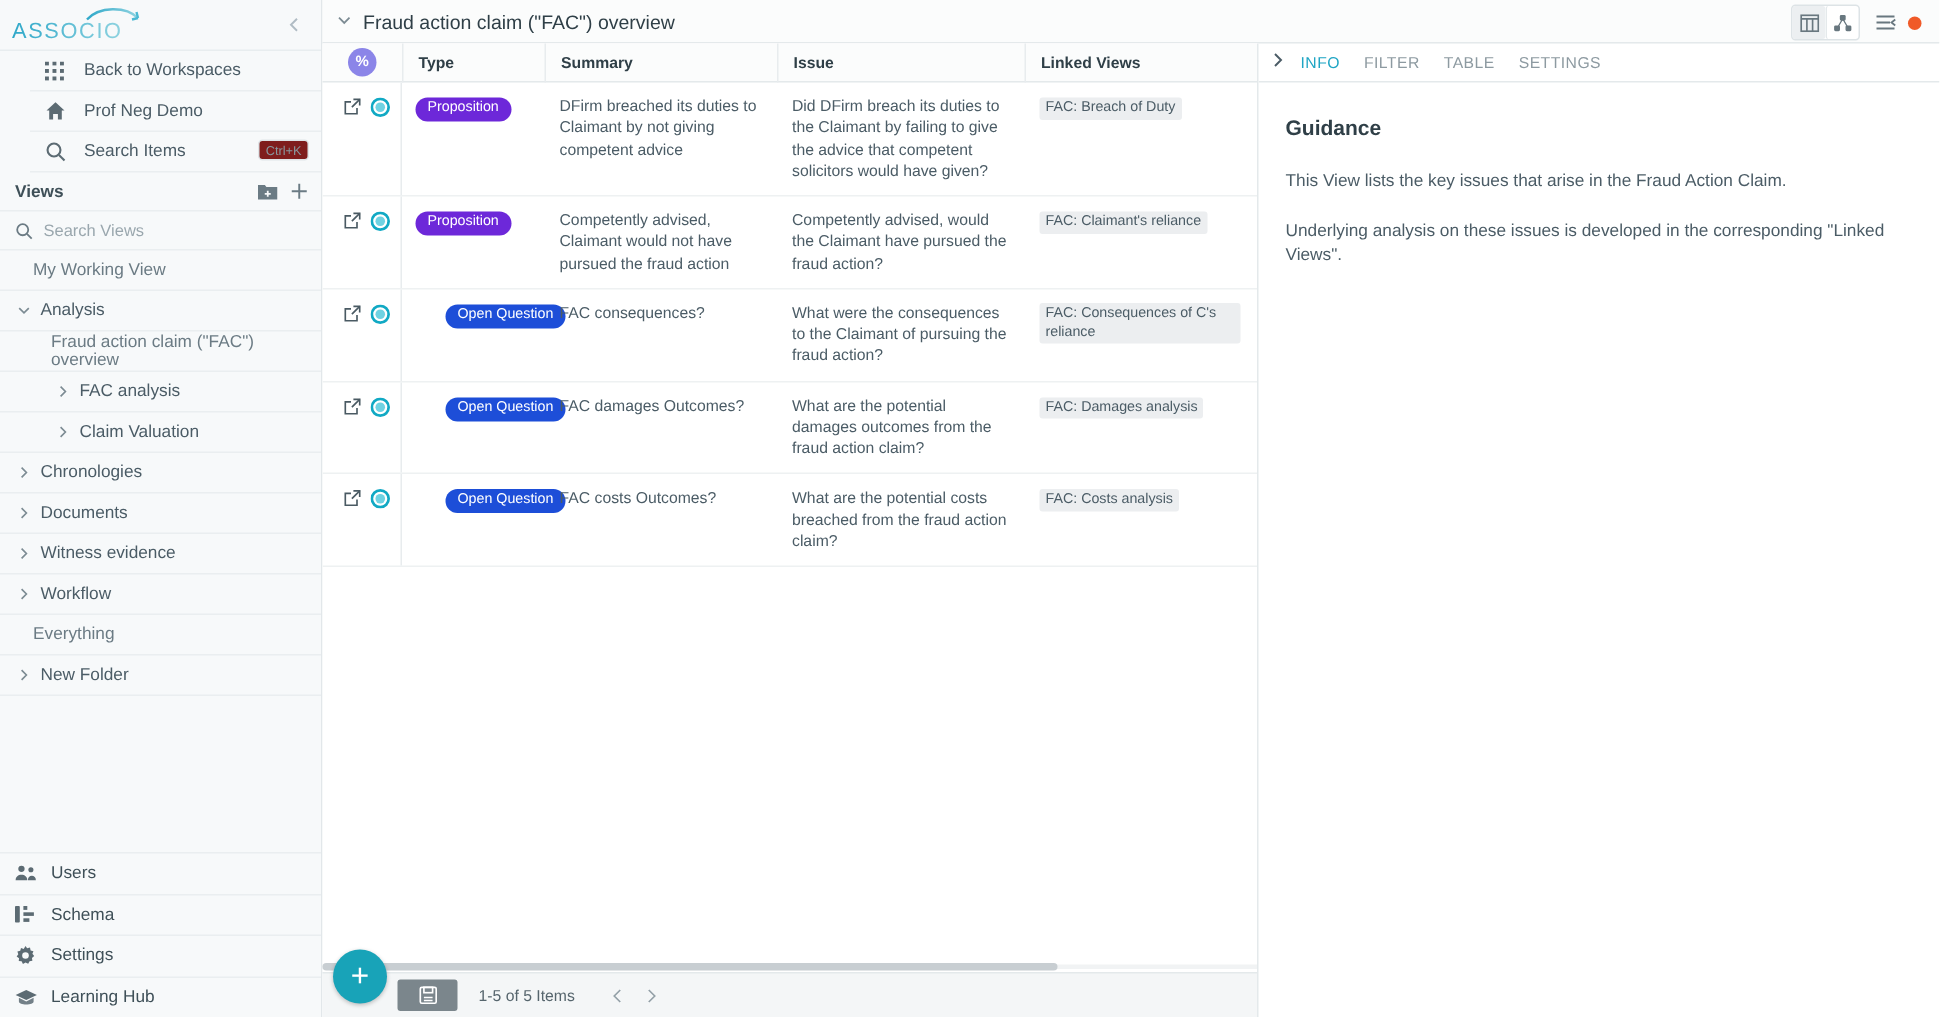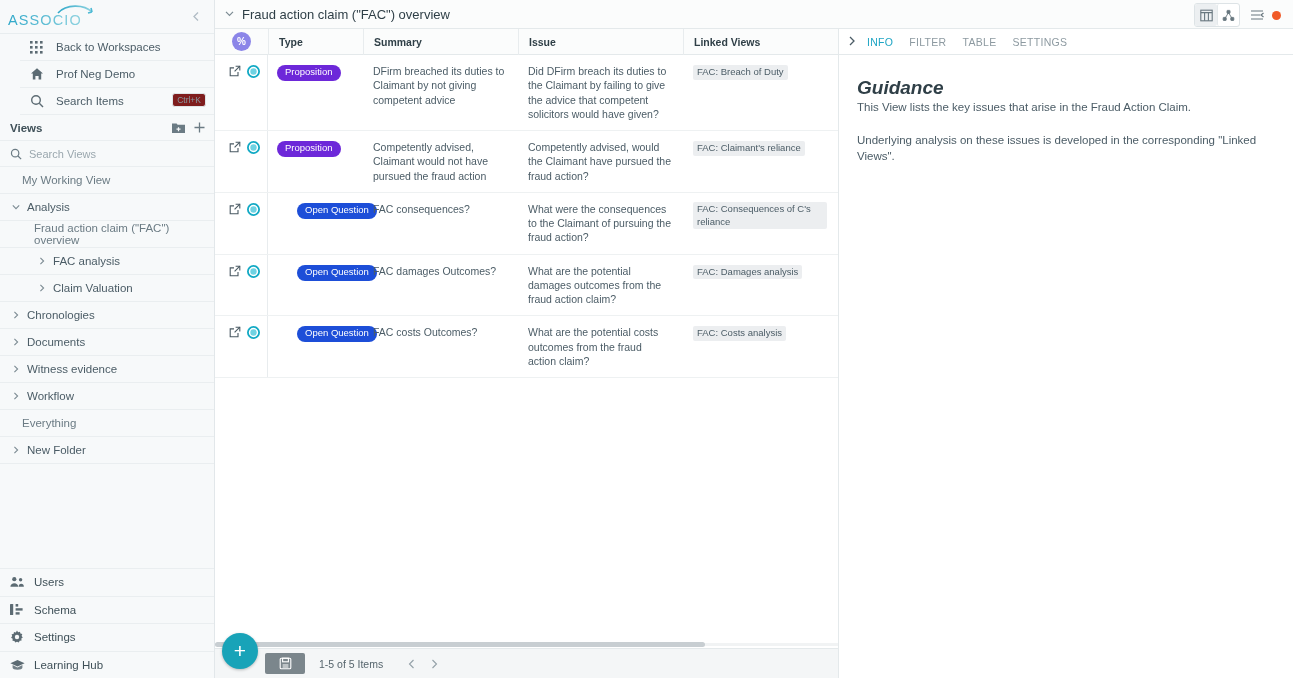--- a/index.html
+++ b/index.html
@@ -214,21 +214,21 @@
     height: 26px; display: flex; align-items: center;
     border-bottom: 1px solid #e4e9eb; padding-left: 8px;
   }
   .rp-chev { color: #4b5c66; font-size: 11px; margin-right: 10px; cursor: pointer; }
   .rp-tab {
     font-size: 10.5px; letter-spacing: .3px; color: #8d9aa1; margin-right: 16px;
     cursor: pointer; font-weight: normal;
   }
   .rp-tab.active { color: #1fa5c4; }
   .rp-body { padding: 22px 20px 0 18px; }
-  .rp-h { font-size: 19px; color: #2f3f47; font-weight: bold; margin-bottom: 0; font-style: italic; }
+  .rp-h { font-size: 14px; color: #2f3f47; font-weight: bold; margin-bottom: 20px; }
   .rp-p { font-size: 11.5px; color: #4b5c66; margin-bottom: 16px; line-height: 1.45; }
 </style>
 </head>
 <body>
 
 <div id="app">
 
   <div id="sidebar">
 
     <div class="logo-row">
@@ -616,21 +616,21 @@
                 </span>
                 <span class="dot-ico">
                   <svg width="13" height="13" viewBox="0 0 13 13">
                     <circle cx="6.5" cy="6.5" r="5.6" fill="none" stroke="#11a9c4" stroke-width="1.8"></circle>
                     <circle cx="6.5" cy="6.5" r="3.2" fill="#6fd2e2"></circle>
                   </svg>
                 </span>
               </div>
               <div class="td c-type"><span class="pill open-question">Open Question</span></div>
               <div class="td c-sum">FAC costs Outcomes?</div>
-              <div class="td c-iss">What are the potential costs outcomes from the fraud action claim?</div>
+              <div class="td c-iss">What are the potential costs breached from the fraud action claim?</div>
               <div class="td c-lnk"><span class="chip">FAC: Costs analysis</span></div>
             </div>
           </div>
 
         <div class="hscroll-wrap">
           <div class="hscroll-track"></div>
           <div class="hscroll-thumb"></div>
         </div>
 
         <div id="footerbar">

